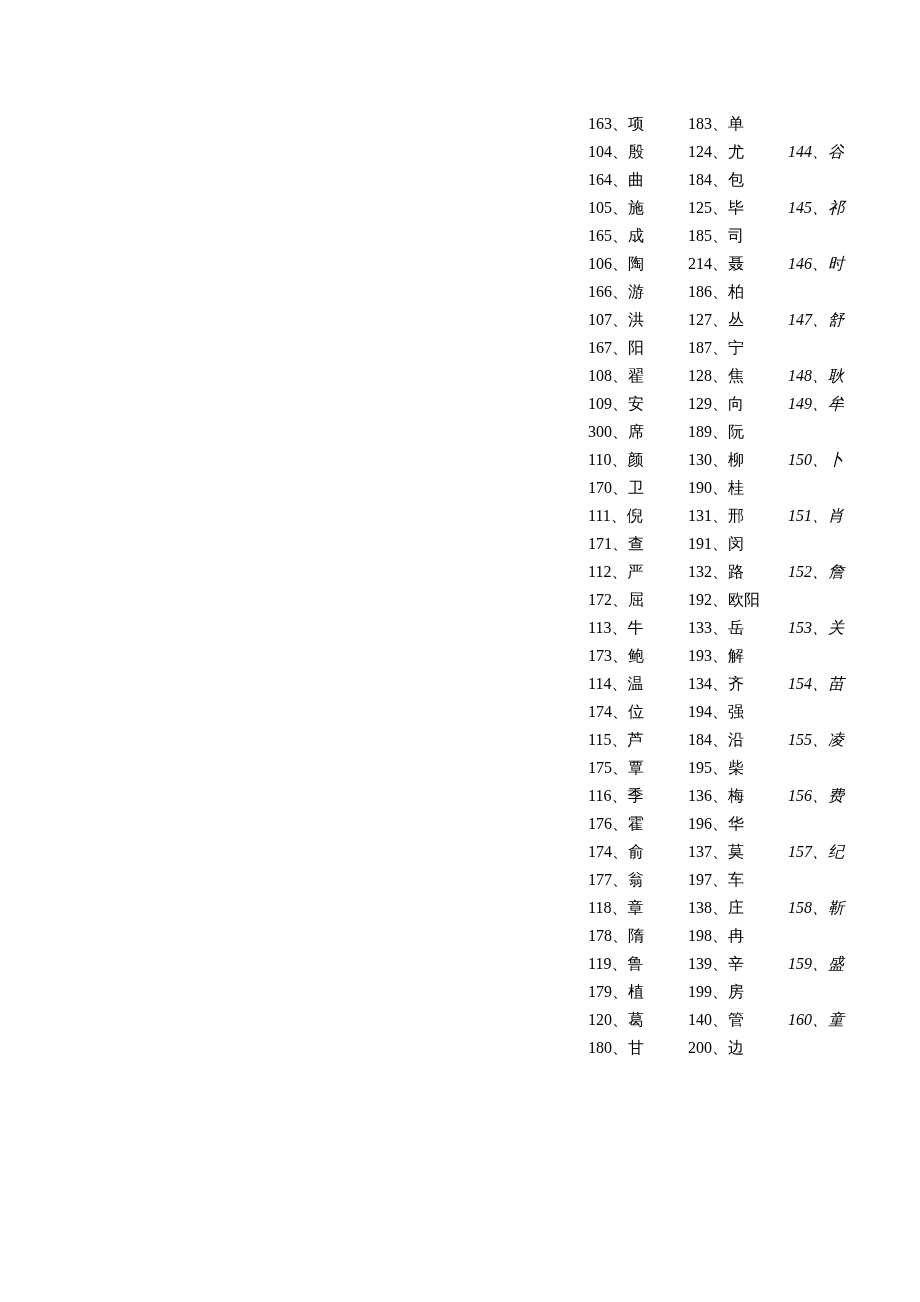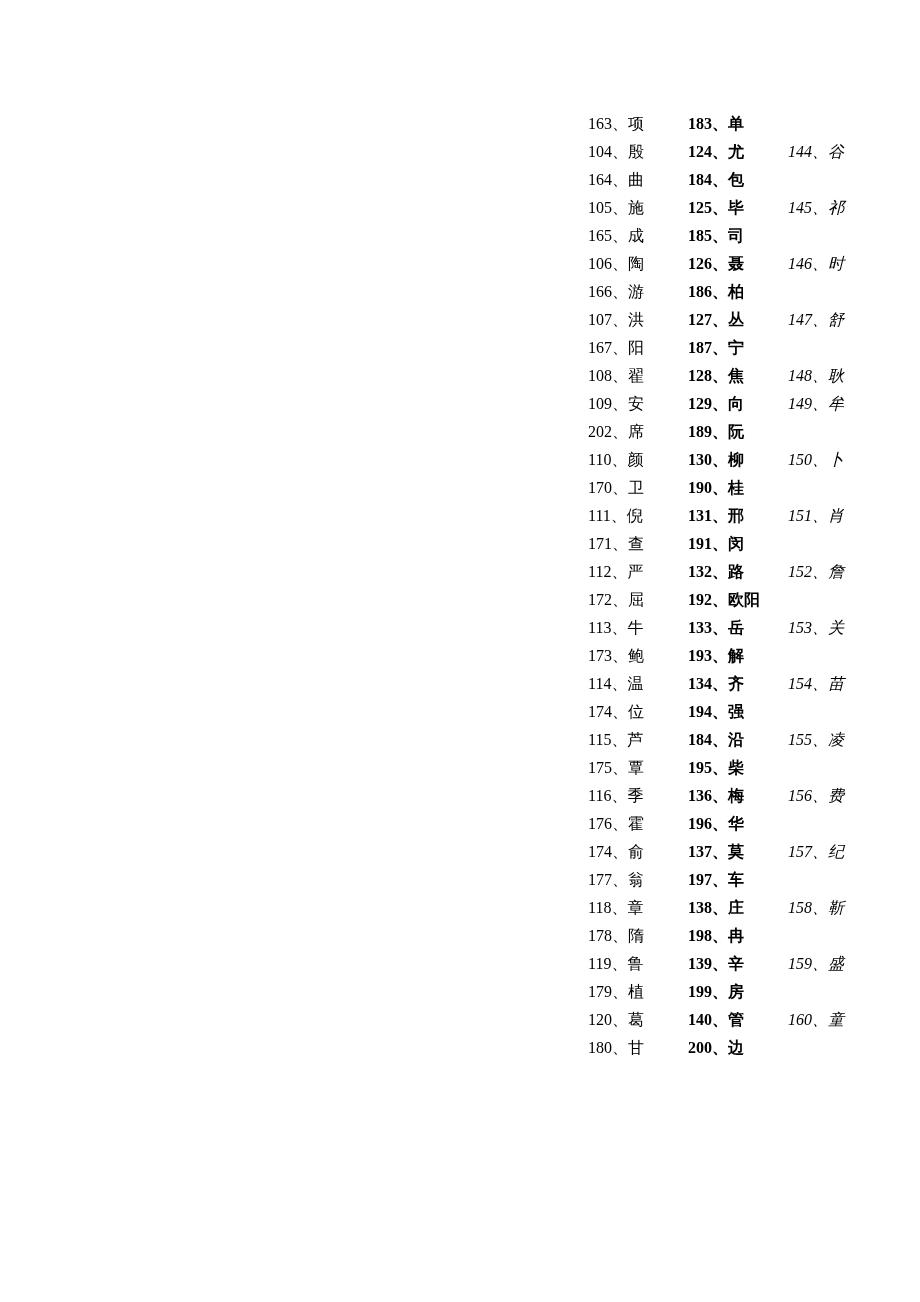--- a/index.html
+++ b/index.html
@@ -24,21 +24,20 @@
     display: flex;
     line-height: 28px;
     height: 28px;
     white-space: nowrap;
   }
   .col1 {
     width: 100px;
   }
   .col2 {
     width: 100px;
-    font-weight: bold;
   }
   .col3 {
     width: 100px;
     font-style: italic;
   }
   .gap {
     height: 28px;
   }
 </style>
 </head>
@@ -66,21 +65,21 @@
         <span class="col2">125、毕</span>
         <span class="col3">145、祁</span>
       </div>
       <div class="row">
         <span class="col1">165、成</span>
         <span class="col2">185、司</span>
         <span class="col3"></span>
       </div>
       <div class="row">
         <span class="col1">106、陶</span>
-        <span class="col2">126、聂</span>
+        <span class="col2">214、聂</span>
         <span class="col3">146、时</span>
       </div>
       <div class="row">
         <span class="col1">166、游</span>
         <span class="col2">186、柏</span>
         <span class="col3"></span>
       </div>
       <div class="row">
         <span class="col1">107、洪</span>
         <span class="col2">127、丛</span>
@@ -95,21 +94,21 @@
         <span class="col1">108、翟</span>
         <span class="col2">128、焦</span>
         <span class="col3">148、耿</span>
       </div>
       <div class="row">
         <span class="col1">109、安</span>
         <span class="col2">129、向</span>
         <span class="col3">149、牟</span>
       </div>
       <div class="row">
-        <span class="col1">202、席</span>
+        <span class="col1">300、席</span>
         <span class="col2">189、阮</span>
         <span class="col3"></span>
       </div>
       <div class="row">
         <span class="col1">110、颜</span>
         <span class="col2">130、柳</span>
         <span class="col3">150、卜</span>
       </div>
       <div class="row">
         <span class="col1">170、卫</span>

